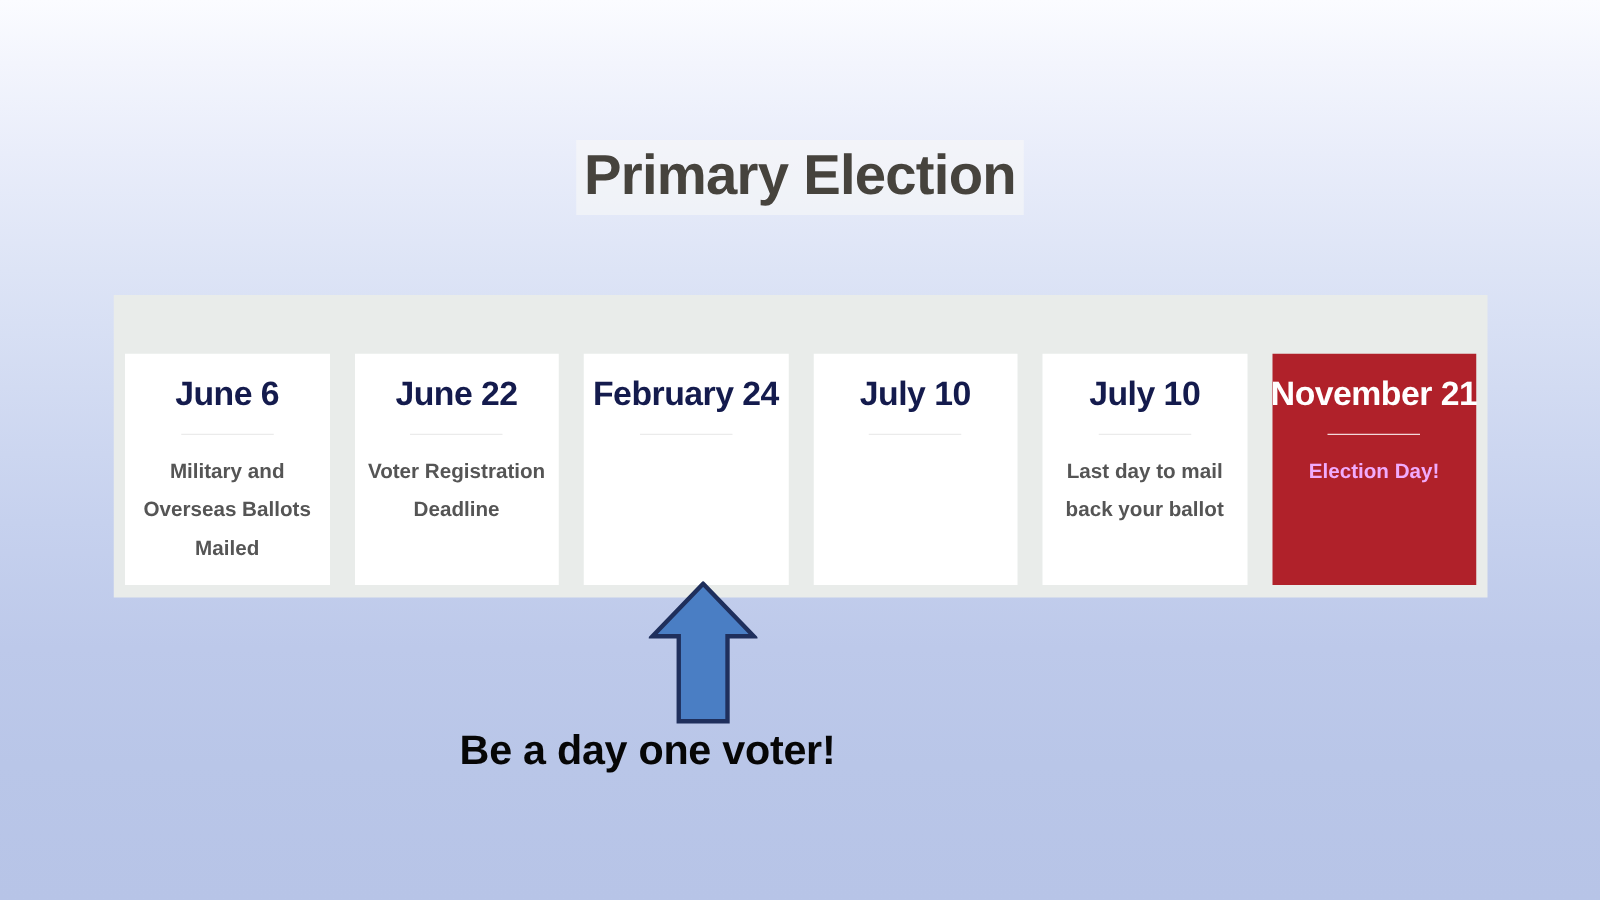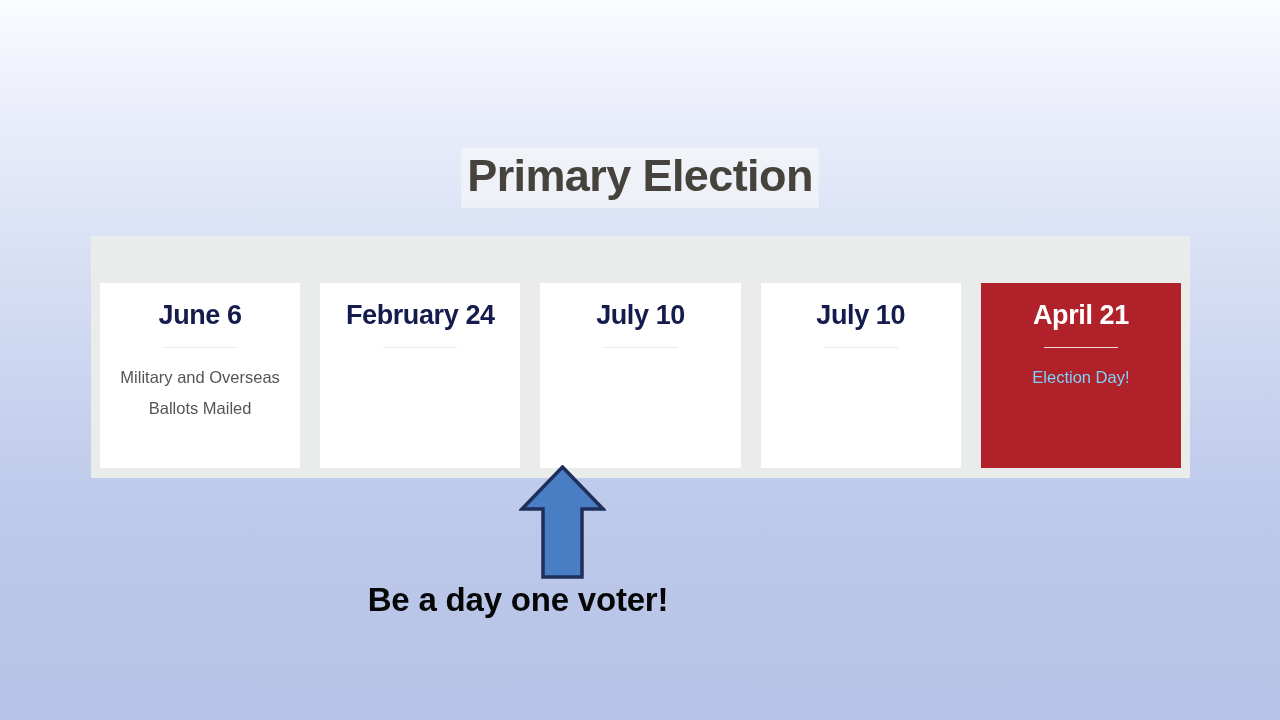--- a/index.html
+++ b/index.html
@@ -30,21 +30,20 @@
     inset: 0;
   }
 
   
   .title-wrap {
     position: absolute;
     top: 112px;
     left: 0;
     width: 1280px;
     text-align: center;
-    margin-top: 36px;
   }
 
   .page-title {
     display: inline-block;
     font-size: 45px;
     font-weight: bold;
     letter-spacing: -0.6px;
     color: #46433d;
     background: rgba(250, 250, 248, 0.55);
     padding: 2px 6px 6px 6px;
@@ -104,27 +103,27 @@
   }
 
   .card.highlight .card-divider {
     background: #f3d8da;
   }
 
   .card-text {
     font-size: 16.5px;
     color: #555555;
     line-height: 1.88;
-    font-weight: normal;
+    font-weight: bold;
     word-break: normal;
     hyphens: manual;
   }
 
   .card.highlight .card-text {
-    color: #7dd3fc;
+    color: #f0abfc;
   }
 
   
   .arrow {
     position: absolute;
     left: 519px;
     top: 465px;
     width: 87px;
     height: 115px;
   }
@@ -158,38 +157,44 @@
   </div>
 
   <div class="card-strip">
 
     <div class="card">
       <div class="card-date">June 6</div>
       <hr class="card-divider">
       <div class="card-text">Military and Overseas Ballots Mailed</div>
     </div>
 
+    <div class="card">
+      <div class="card-date">June 22</div>
+      <hr class="card-divider">
+      <div class="card-text">Voter Registration Deadline</div>
+    </div>
 
     <div class="card">
       <div class="card-date">February 24</div>
       <hr class="card-divider">
     </div>
 
     <div class="card">
       <div class="card-date">July 10</div>
       <hr class="card-divider">
     </div>
 
     <div class="card">
       <div class="card-date">July 10</div>
       <hr class="card-divider">
+      <div class="card-text">Last day to mail back your ballot</div>
     </div>
 
     <div class="card highlight">
-      <div class="card-date">April 21</div>
+      <div class="card-date">November 21</div>
       <hr class="card-divider">
       <div class="card-text">Election Day!</div>
     </div>
 
   </div>
 
   <div class="arrow">
     <svg width="87" height="115" viewBox="0 0 87 115" xmlns="http://www.w3.org/2000/svg">
       <polygon points="43.5,2 84,44 63,44 63,112 24,112 24,44 3,44" fill="#4a7ec4" stroke="#1f2f5c" stroke-width="3.5" stroke-linejoin="miter"></polygon>
     </svg>

